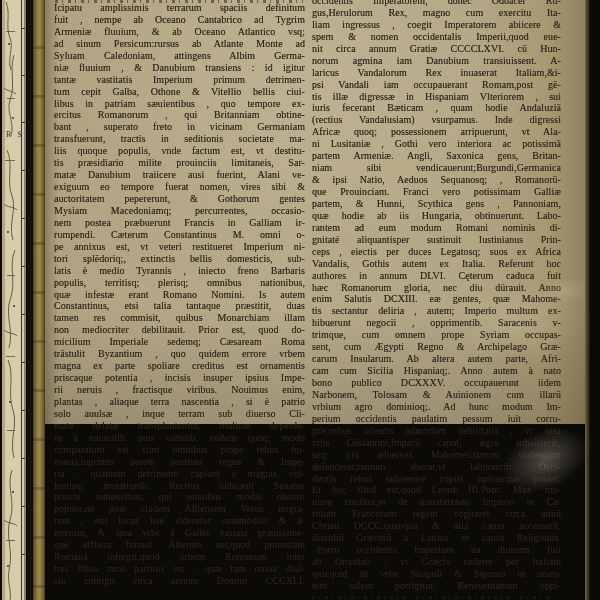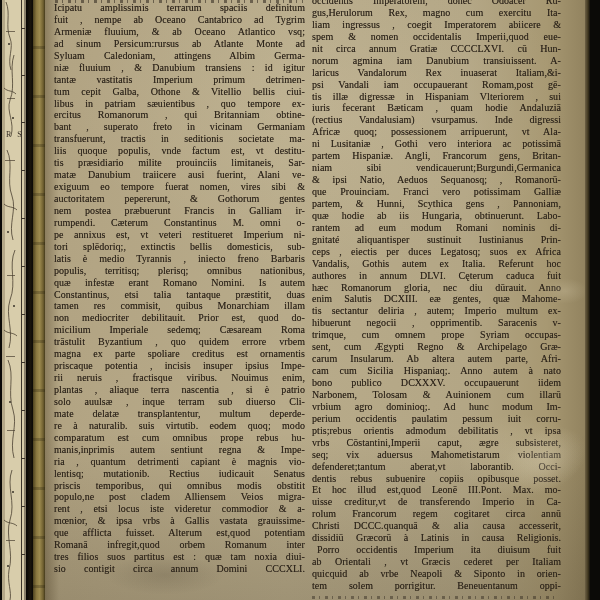--- a/index.html
+++ b/index.html
@@ -9,21 +9,21 @@
   #mapstrip{position:absolute;left:2px;top:0;width:32px;height:600px;border-radius:6px;}
   
   #guttershadow{position:absolute;left:26px;top:0;width:7px;height:600px;
     background:linear-gradient(90deg,#060504,#1a150c 60%,#0c0a06);}
   
   #pageedges{position:absolute;left:33px;top:0;width:12px;height:600px;
     background:
       repeating-linear-gradient(180deg,rgba(0,0,0,0) 0 46px,rgba(30,24,8,.25) 46px 49px),
       linear-gradient(90deg,#4f4420,#8a7840 30%,#9c8a4e 55%,#6f5f30 85%,#433a1c);}
   
-  #page{position:absolute;left:45px;top:0;width:540px;height:600px;
+  #page{position:absolute;left:45px;top:0;width:540px;height:424px;
     background:
       radial-gradient(ellipse 360px 240px at 52% 18%,rgba(255,246,222,.10),rgba(255,246,222,0) 70%),
       radial-gradient(ellipse 90px 60px at 88% 76%,rgba(236,228,200,.18),rgba(236,228,200,0) 70%),
       linear-gradient(180deg,rgba(0,0,0,0) 72%,rgba(28,20,8,.16) 100%),
       linear-gradient(90deg,#8c7e5f 0px,#a3957414 14px,#b3a584 52px,#b8ab8a 45%,#b3a685 78%,#a79872 93%,#92835f 100%);
     background-color:#b3a584;}
   
   #pagerim{position:absolute;left:585px;top:0;width:5px;height:600px;
     background:linear-gradient(90deg,#6e6146,#40371f 60%,#14100a);}
   .col{position:absolute;color:#2c241b;font-size:10px;line-height:11.95px;
@@ -126,20 +126,21 @@
         <div class="tl">tum cepit Galba, Othone &amp; Vitellio bellis ciui-</div>
         <div class="tl">libus in patriam sæuientibus , quo tempore ex-</div>
         <div class="tl">ercitus Romanorum , qui Britanniam obtine-</div>
         <div class="tl">bant , superato freto in vicinam Germaniam</div>
         <div class="tl">transfuerunt, tractis in seditionis societate ma-</div>
         <div class="tl">liis quoque populis, vnde factum est, vt destitu-</div>
         <div class="tl">tis præsidiario milite prouinciis limitaneis, Sar-</div>
         <div class="tl">matæ Danubium traiicere ausi fuerint, Alani ve-</div>
         <div class="tl">exiguum eo tempore fuerat nomen, vires sibi &amp;</div>
         <div class="tl">auctoritatem pepererunt, &amp; Gothorum gentes</div>
+        <div class="tl">Mysiam Macedoniamq; percurrentes, occasio-</div>
         <div class="tl">nem postea præbuerunt Francis in Galliam ir-</div>
         <div class="tl">rumpendi. Cæterum Constantinus M. omni o-</div>
         <div class="tl">pe annixus est, vt veteri restitueret Imperium ni-</div>
         <div class="tl">tori splēdoriq;, extinctis bellis domesticis, sub-</div>
         <div class="tl">latis è medio Tyrannis , iniecto freno Barbaris</div>
         <div class="tl">populis, territisq; plerisq; omnibus nationibus,</div>
         <div class="tl">quæ infestæ erant Romano Nomini.  Is autem</div>
         <div class="tl">Constantinus, etsi talia tantaque præstitit, duas</div>
         <div class="tl">tamen res commisit, quibus Monarchiam illam</div>
         <div class="tl">non mediocriter debilitauit. Prior est, quod do-</div>
@@ -173,21 +174,21 @@
         <div class="tl">spem &amp; nomen occidentalis Imperii,quod eue-</div>
         <div class="tl">nit circa annum Gratiæ CCCCLXVI. cū Hun-</div>
         <div class="tl">norum agmina iam Danubium transiuissent. A-</div>
         <div class="tl">laricus Vandalorum Rex inuaserat Italiam,&amp;i-</div>
         <div class="tl">psi Vandali iam occupauerant Romam,post gē-</div>
         <div class="tl">tis illæ digressæ in Hispaniam Vlteriorem , sui</div>
         <div class="tl">iuris fecerant Bæticam , quam hodie Andaluziā</div>
         <div class="tl">(rectius Vandalusiam) vsurpamus. Inde digressi</div>
         <div class="tl">Africæ quoq; possessionem arripuerunt, vt Ala-</div>
         <div class="tl">ni Lusitaniæ , Gothi vero interiora ac potissimā</div>
-        <div class="tl">partem Hispaniæ. Angli, Francorum gens, Britan-</div>
+        <div class="tl">partem Armeniæ. Angli, Saxonica gens, Britan-</div>
         <div class="tl">niam sibi vendicauerunt;Burgundi,Germanica</div>
         <div class="tl">&amp; ipsi Natio, Aeduos Sequanosq; , Romanorū-</div>
         <div class="tl">que Prouinciam. Franci vero potissimam Galliæ</div>
         <div class="tl">partem, &amp; Hunni, Scythica gens , Pannoniam,</div>
         <div class="tl">quæ hodie ab iis Hungaria, obtinuerunt. Labo-</div>
         <div class="tl">rantem ad eum modum Romani nominis di-</div>
         <div class="tl">gnitaté aliquantisper sustinuit Iustinianus Prin-</div>
         <div class="tl">ceps , eiectis per duces Legatosq; suos ex Africa</div>
         <div class="tl">Vandalis, Gothis autem ex Italia. Referunt hoc</div>
         <div class="tl">authores in annum DLVI. Cęterum caduca fuit</div>

